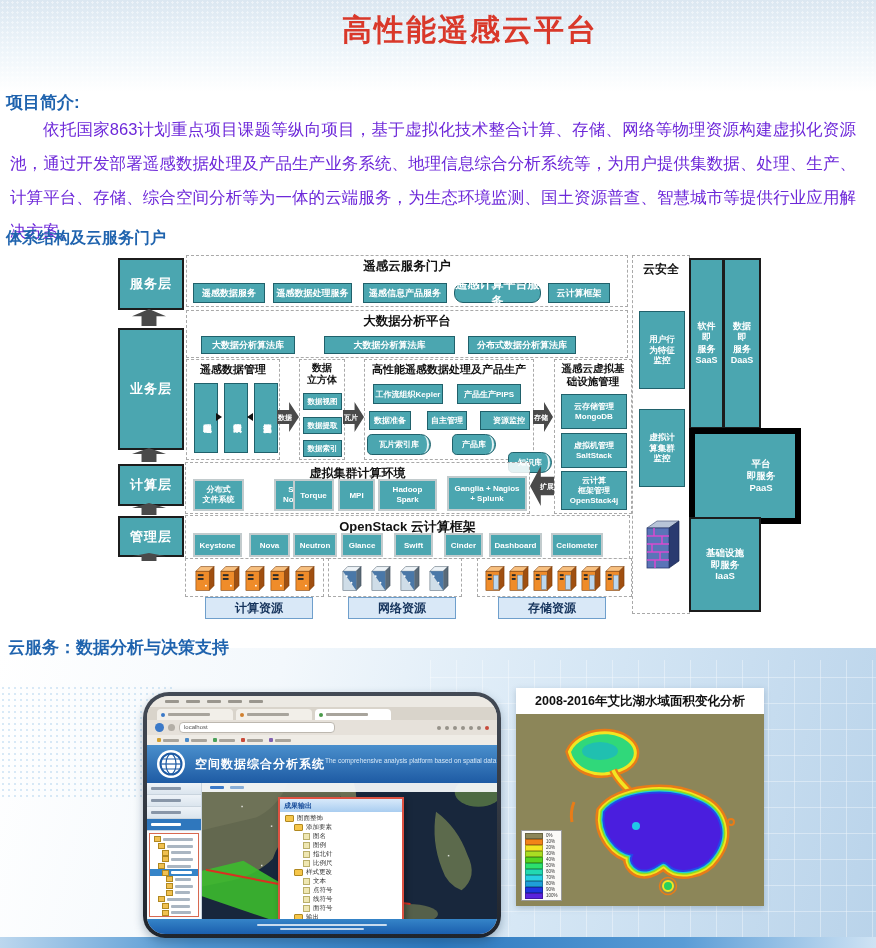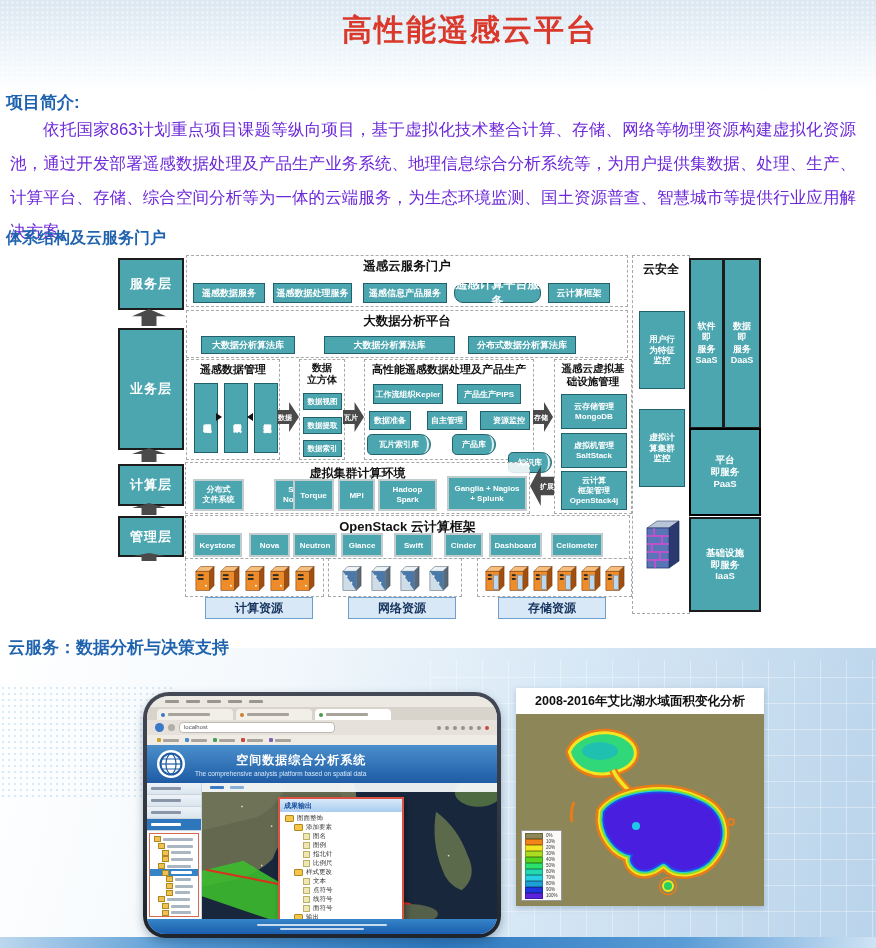--- a/index.html
+++ b/index.html
@@ -70,21 +70,21 @@
     font-size:6px;color:#555;line-height:9px;padding-left:4px;}
   .addr-ic{width:4px;height:4px;border-radius:50%;background:#97928a;}
   .bookbar{height:10px;background:#efece6;display:flex;align-items:center;gap:6px;padding-left:10px;}
   .bk{display:flex;align-items:center;gap:2px;}
   .bk i{width:4px;height:4px;border-radius:1px;display:block;}
   .bk s{width:16px;height:3px;background:#a8a49c;display:block;border-radius:1px;}
   .apphead{height:38px;background:linear-gradient(180deg,#4a8fcc,#1e5ba4);display:flex;
     align-items:center;padding-left:10px;gap:10px;}
   .applogo{width:28px;height:28px;border-radius:50%;background:#fff;display:flex;align-items:center;
     justify-content:center;}
-  .apptitles{display:flex;flex-direction:column;align-items:flex-end;}
+  .apptitles{display:flex;}
   .apptitle{color:#fff;font-weight:bold;font-size:12px;letter-spacing:1px;}
   .appsub{color:#d6e8f8;font-size:6.5px;margin-top:1px;}
   .bcontent{flex:1;display:flex;min-height:0;}
   .bside{width:54px;background:#f7fafc;border-right:1px solid #c9d4de;display:flex;
     flex-direction:column;}
   .acc{height:11px;background:linear-gradient(180deg,#eef3f8,#dbe5ee);border-bottom:1px solid #c9d4de;
     display:flex;align-items:center;padding-left:4px;}
   .acc s{width:30px;height:3px;background:#8896a8;display:block;border-radius:1px;}
   .acc.active{background:#2f77bd;}
   .acc.active s{background:#fff;}
@@ -354,21 +354,21 @@
   </div>
 
   <div class="abs box ml" style="left:689px;top:258px;width:31px;height:167px;font-size:9px;border:2px solid #1c1c1c;">软件
 即
 服务
 SaaS</div>
   <div class="abs box ml" style="left:723px;top:258px;width:34px;height:167px;font-size:9px;border:2px solid #1c1c1c;">数据
 即
 服务
 DaaS</div>
-  <div class="abs box ml" style="left:689px;top:428px;width:68px;height:84px;font-size:9.5px;border:2px solid #000000;">平台
+  <div class="abs box ml" style="left:689px;top:428px;width:68px;height:84px;font-size:9.5px;border:6px solid #000000;padding-left:32px;">平台
 即服务
 PaaS</div>
   <div class="abs box ml" style="left:689px;top:517px;width:68px;height:91px;font-size:9.5px;border:2px solid #1c1c1c;">基础设施
 即服务
 IaaS</div>
 
   <div class="abs blue-h" style="left:8px;top:636px;">云服务：数据分析与决策支持</div>
 
   <div class="abs browser">
     <div class="chrome">

